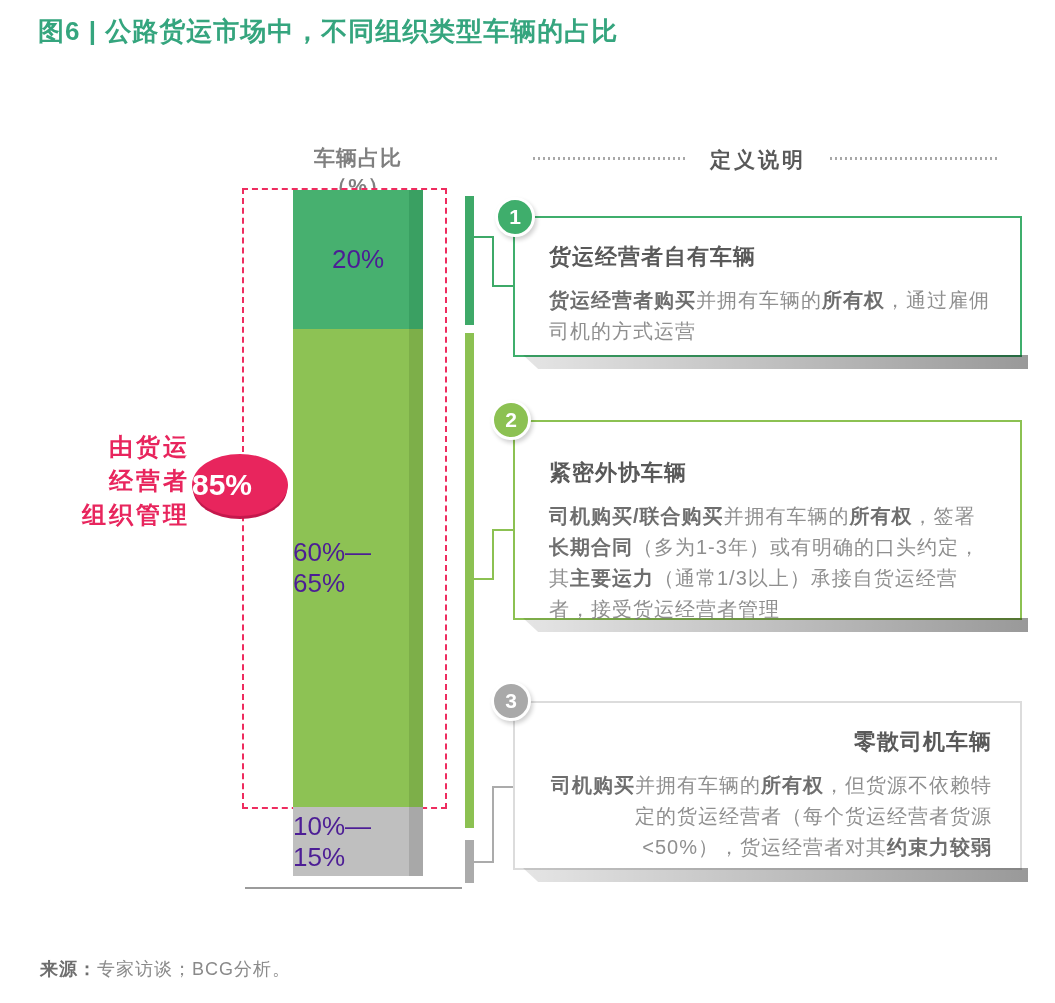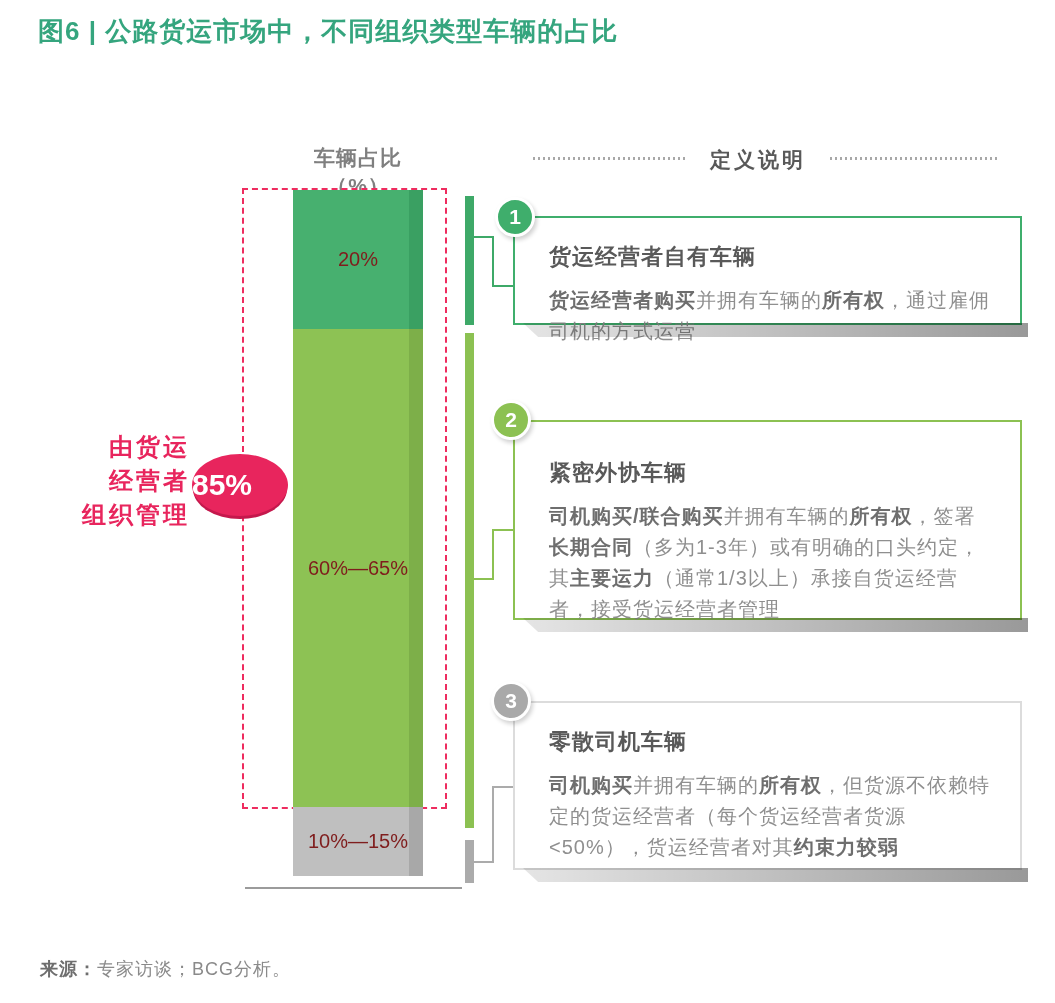--- a/index.html
+++ b/index.html
@@ -13,21 +13,21 @@
   .axis-label{position:absolute;left:283px;top:144px;width:150px;text-align:center;
               font-size:21px;font-weight:bold;color:#7F7F7F;letter-spacing:1px;}
 
   
   .dashed-box{position:absolute;left:242px;top:188px;width:201px;height:617px;
               border:2px dashed #EE2C5F;}
 
   
   .seg{position:absolute;left:293px;width:130px;display:flex;align-items:center;justify-content:center;}
   .seg .shade{position:absolute;top:0;right:0;width:14px;height:100%;}
-  .seg .lbl{position:relative;color:#7f1d1d;font-size:20px;z-index:2;}
+  .seg .lbl{position:relative;color:#4c1d95;font-size:26px;z-index:2;}
   .seg1{top:190px;height:139px;background:#47B06F;}
   .seg1 .shade{background:#3AA062;}
   .seg2{top:329px;height:478px;background:#8DC254;}
   .seg2 .shade{background:#7DAF49;}
   .seg3{top:807px;height:69px;background:#BFBFBF;}
   .seg3 .shade{background:#A8A8A8;}
   .baseline{position:absolute;left:245px;top:887px;width:217px;height:2px;background:#9B9B9B;}
 
   
   .cap{position:absolute;left:465px;width:9px;}
@@ -63,23 +63,23 @@
   .def-header{position:absolute;left:688px;top:141px;width:140px;height:37px;background:#fff;
               display:flex;align-items:center;justify-content:center;
               font-size:21px;font-weight:bold;color:#595959;letter-spacing:3px;}
 
   
   .defbox{position:absolute;left:513px;width:509px;background:#fff;box-sizing:border-box;
           padding:24px 28px 0 34px;z-index:3;}
   .defbox::after{content:"";position:absolute;left:8px;right:-8px;bottom:-14px;height:14px;
           background:linear-gradient(to right,rgba(0,0,0,0.10),rgba(0,0,0,0.40));
           clip-path:polygon(0 0,100% 0,100% 100%,3% 100%);}
-  .box1{top:216px;height:109px;border:2px solid #3FAE6C;}
+  .box1{top:216px;height:141px;border:2px solid #3FAE6C;}
   .box2{top:420px;height:200px;border:2px solid #8CC152;padding-top:36px;}
-  .box3{top:701px;height:169px;border:2px solid #DCDCDC;}
+  .box3{top:701px;height:169px;border:2px solid #DCDCDC;text-align:right;}
   .def-title{font-size:22px;font-weight:bold;color:#595959;margin:0 0 13px 0;letter-spacing:1px;}
   .def-body{font-size:20px;color:#8F8F8F;line-height:31px;letter-spacing:1px;}
   .def-body .b{font-weight:bold;color:#6E6E6E;}
 
   
   .badge{position:absolute;width:34px;height:34px;border-radius:50%;border:3px solid #fff;
          display:flex;align-items:center;justify-content:center;color:#fff;
          font-size:21px;font-weight:bold;z-index:6;box-shadow:2px 3px 4px rgba(0,0,0,0.18);}
   .badge1{left:495px;top:197px;background:#3FAE6C;}
   .badge2{left:491px;top:400px;background:#8CC152;}

